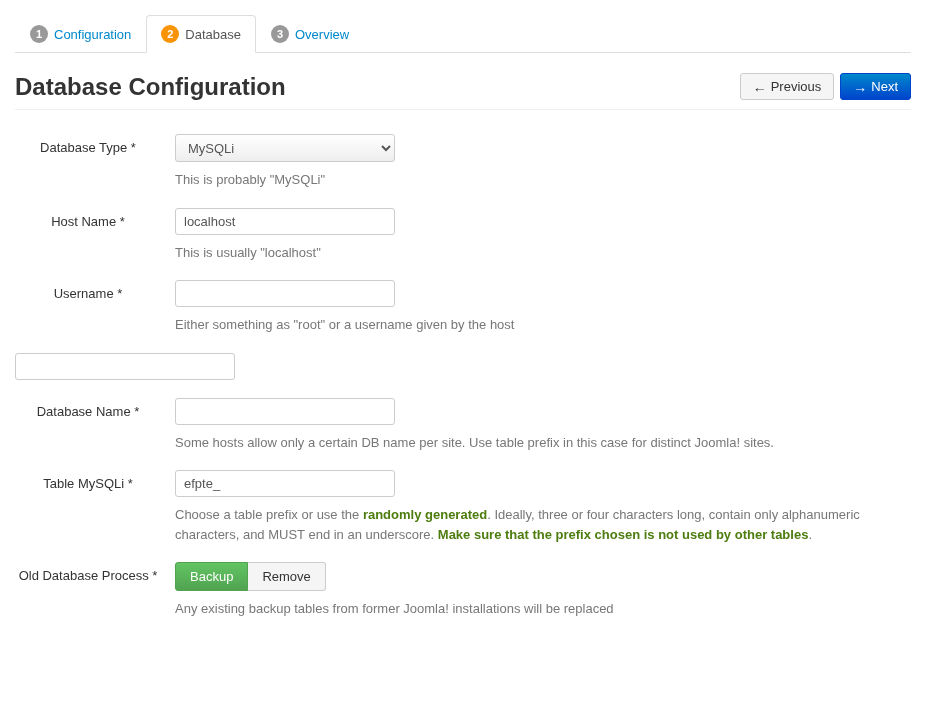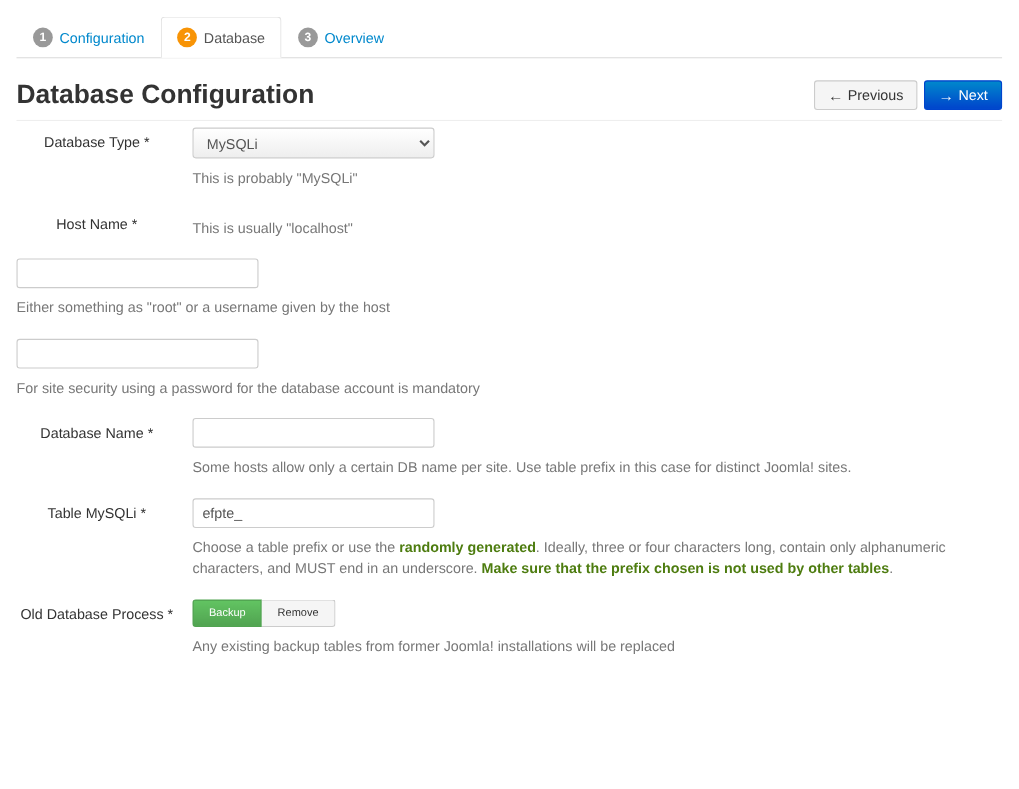--- a/index.html
+++ b/index.html
@@ -49,21 +49,21 @@
       border-radius: 9px;
       background: #999;
       color: #fff;
       font-size: 11px;
       font-weight: bold;
     }
     .header-row {
       display: flex;
       justify-content: space-between;
       align-items: flex-start;
-      margin-bottom: 6px;
+      margin-bottom: 24px;
       padding-bottom: 8px;
       border-bottom: 1px solid #eee;
     }
     h1 {
       font-size: 24px;
       color: #333;
       font-weight: bold;
     }
     .nav-buttons {
       display: flex;
@@ -128,21 +128,21 @@
       color: #4d7c0f;
     }
     .btn-group {
       display: inline-flex;
     }
     .btn-group .btn-toggle {
       padding: 6px 14px;
       border: 1px solid #ccc;
       background: #f5f5f5;
       cursor: pointer;
-      font-size: 10px;
+      font-size: 13px;
       color: #333;
     }
     .btn-group .btn-toggle:first-child {
       border-radius: 3px 0 0 3px;
     }
     .btn-group .btn-toggle:last-child {
       border-radius: 0 3px 3px 0;
       border-left: none;
     }
     .btn-group .btn-toggle.active {
@@ -194,35 +194,36 @@
     <select>
       <option>MySQLi</option>
     </select>
     <div class="help-text">This is probably "MySQLi"</div>
   </div>
 </div>
 
 <div class="form-row">
   <div class="form-label">Host Name *</div>
   <div class="form-control">
+    <input type="text" value="localhost" style="">
     <div class="help-text">This is usually "localhost"</div>
   </div>
 </div>
 
 <div class="form-row">
+  <div class="form-label">Username *</div>
   <div class="form-control">
     <input type="text" value="" style="">
     <div class="help-text">Either something as "root" or a username given by the host</div>
   </div>
 </div>
 
 <div class="form-row">
   <div class="form-control">
     <input type="password" value="" style="">
-    <div class="help-text">For site security using a password for the database account is mandatory</div>
   </div>
 </div>
 
 <div class="form-row">
   <div class="form-label">Database Name *</div>
   <div class="form-control">
     <input type="text" value="" style="">
     <div class="help-text">Some hosts allow only a certain DB name per site. Use table prefix in this case for distinct Joomla! sites.</div>
   </div>
 </div>

